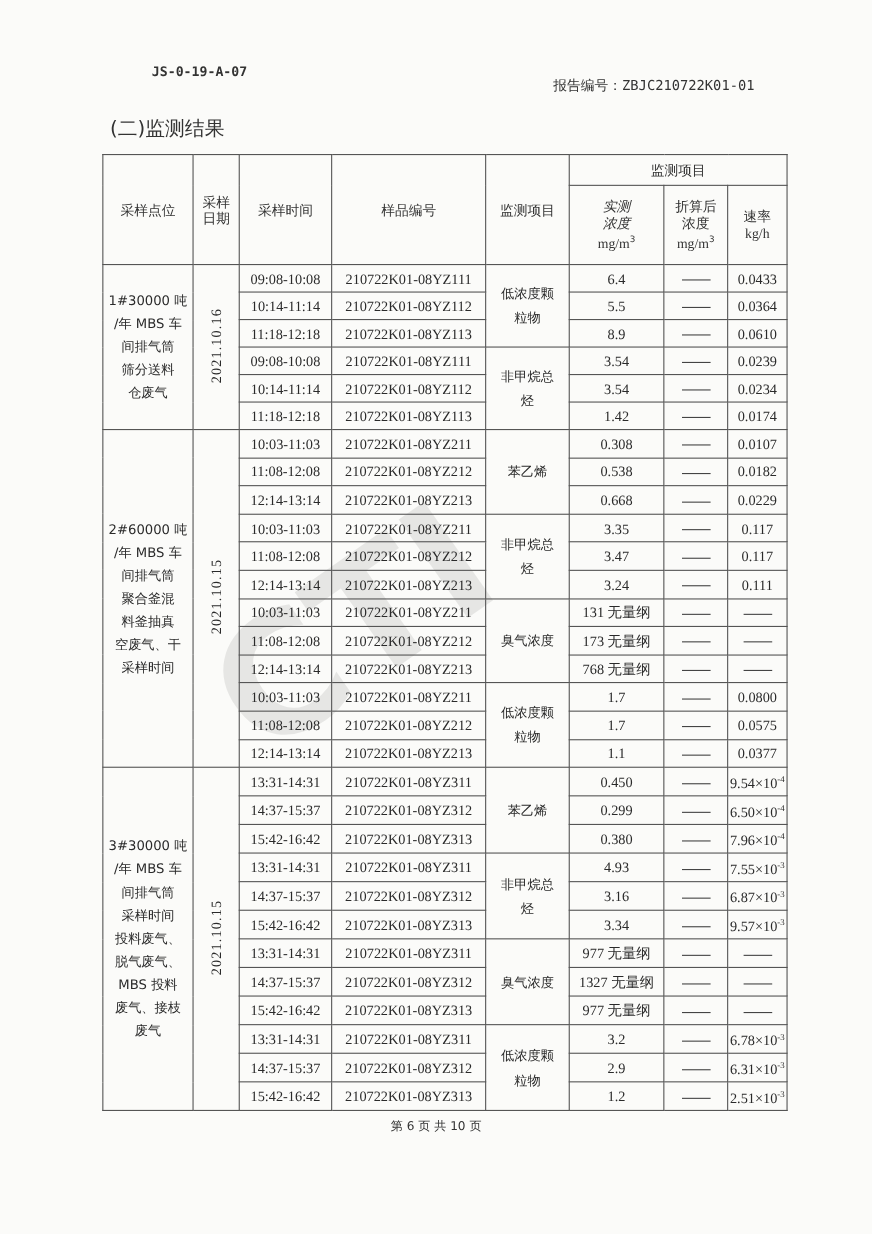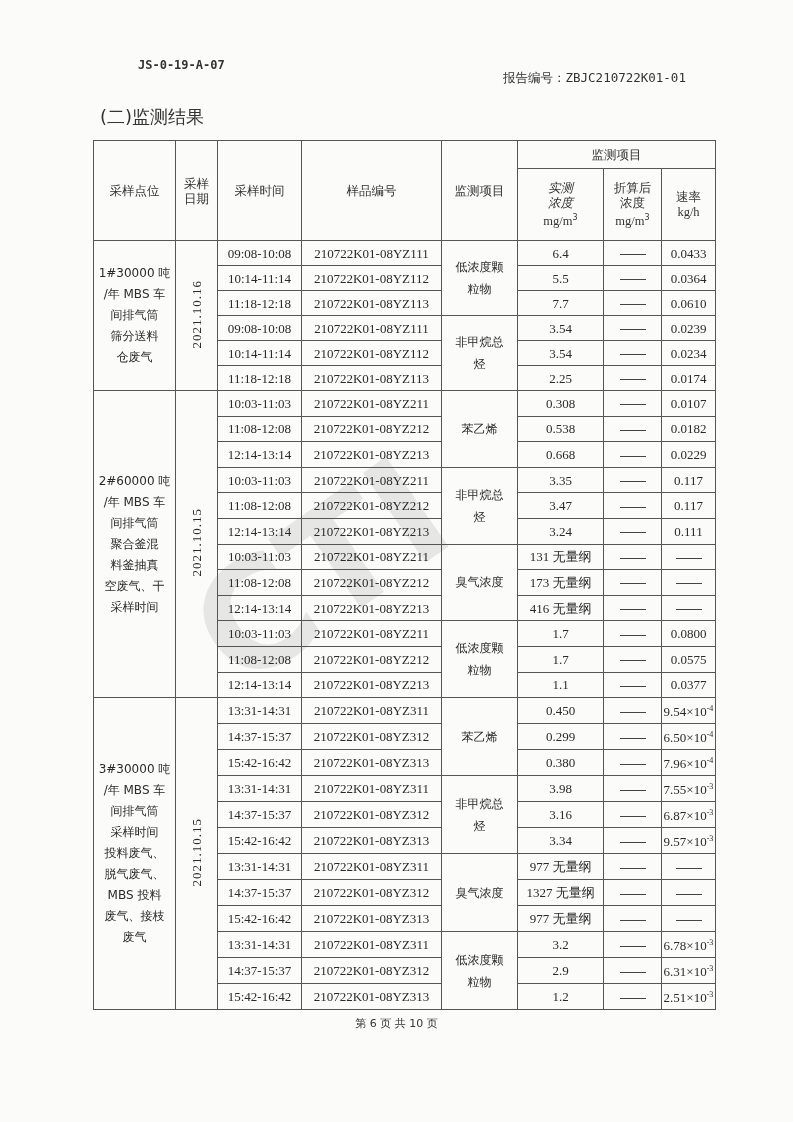--- a/index.html
+++ b/index.html
@@ -81,21 +81,21 @@
       <tr class="data" style="height: 23.5px;">
         <td>10:14-11:14</td>
         <td>210722K01-08YZ112</td>
         <td>5.5</td>
         <td><span class="dash"></span></td>
         <td><span>0.0364</span></td>
       </tr>
       <tr class="data" style="height: 23.5px;">
         <td>11:18-12:18</td>
         <td>210722K01-08YZ113</td>
-        <td>7.7</td>
+        <td>8.9</td>
         <td><span class="dash"></span></td>
         <td><span>0.0610</span></td>
       </tr>
       <tr class="data" style="height: 23.5px;">
         <td>09:08-10:08</td>
         <td>210722K01-08YZ111</td>
         <td rowspan="3" class="cn">
           <div style="line-height: 22px;">非甲烷总</div>
           <div style="line-height: 22px;">烃</div>
         </td>
@@ -106,21 +106,21 @@
       <tr class="data" style="height: 23.5px;">
         <td>10:14-11:14</td>
         <td>210722K01-08YZ112</td>
         <td>3.54</td>
         <td><span class="dash"></span></td>
         <td><span>0.0234</span></td>
       </tr>
       <tr class="data" style="height: 23.5px;">
         <td>11:18-12:18</td>
         <td>210722K01-08YZ113</td>
-        <td>2.25</td>
+        <td>1.42</td>
         <td><span class="dash"></span></td>
         <td><span>0.0174</span></td>
       </tr>
       <tr class="data" style="height: 25.6px;">
         <td rowspan="12" class="loc">
           <div>2#60000 吨</div>
           <div>/年 MBS 车</div>
           <div>间排气筒</div>
           <div>聚合釜混</div>
           <div>料釜抽真</div>
@@ -189,21 +189,21 @@
       <tr class="data" style="height: 25.6px;">
         <td>11:08-12:08</td>
         <td>210722K01-08YZ212</td>
         <td>173 无量纲</td>
         <td><span class="dash"></span></td>
         <td><span class="dash"></span></td>
       </tr>
       <tr class="data" style="height: 25.6px;">
         <td>12:14-13:14</td>
         <td>210722K01-08YZ213</td>
-        <td>416 无量纲</td>
+        <td>768 无量纲</td>
         <td><span class="dash"></span></td>
         <td><span class="dash"></span></td>
       </tr>
       <tr class="data" style="height: 25.6px;">
         <td>10:03-11:03</td>
         <td>210722K01-08YZ211</td>
         <td rowspan="3" class="cn">
           <div style="line-height: 22px;">低浓度颗</div>
           <div style="line-height: 22px;">粒物</div>
         </td>
@@ -261,21 +261,21 @@
         <td><span class="dash"></span></td>
         <td><span>7.96×10</span><sup>-4</sup></td>
       </tr>
       <tr class="data" style="height: 26px;">
         <td>13:31-14:31</td>
         <td>210722K01-08YZ311</td>
         <td rowspan="3" class="cn">
           <div style="line-height: 22px;">非甲烷总</div>
           <div style="line-height: 22px;">烃</div>
         </td>
-        <td>3.98</td>
+        <td>4.93</td>
         <td><span class="dash"></span></td>
         <td><span>7.55×10</span><sup>-3</sup></td>
       </tr>
       <tr class="data" style="height: 26px;">
         <td>14:37-15:37</td>
         <td>210722K01-08YZ312</td>
         <td>3.16</td>
         <td><span class="dash"></span></td>
         <td><span>6.87×10</span><sup>-3</sup></td>
       </tr>

